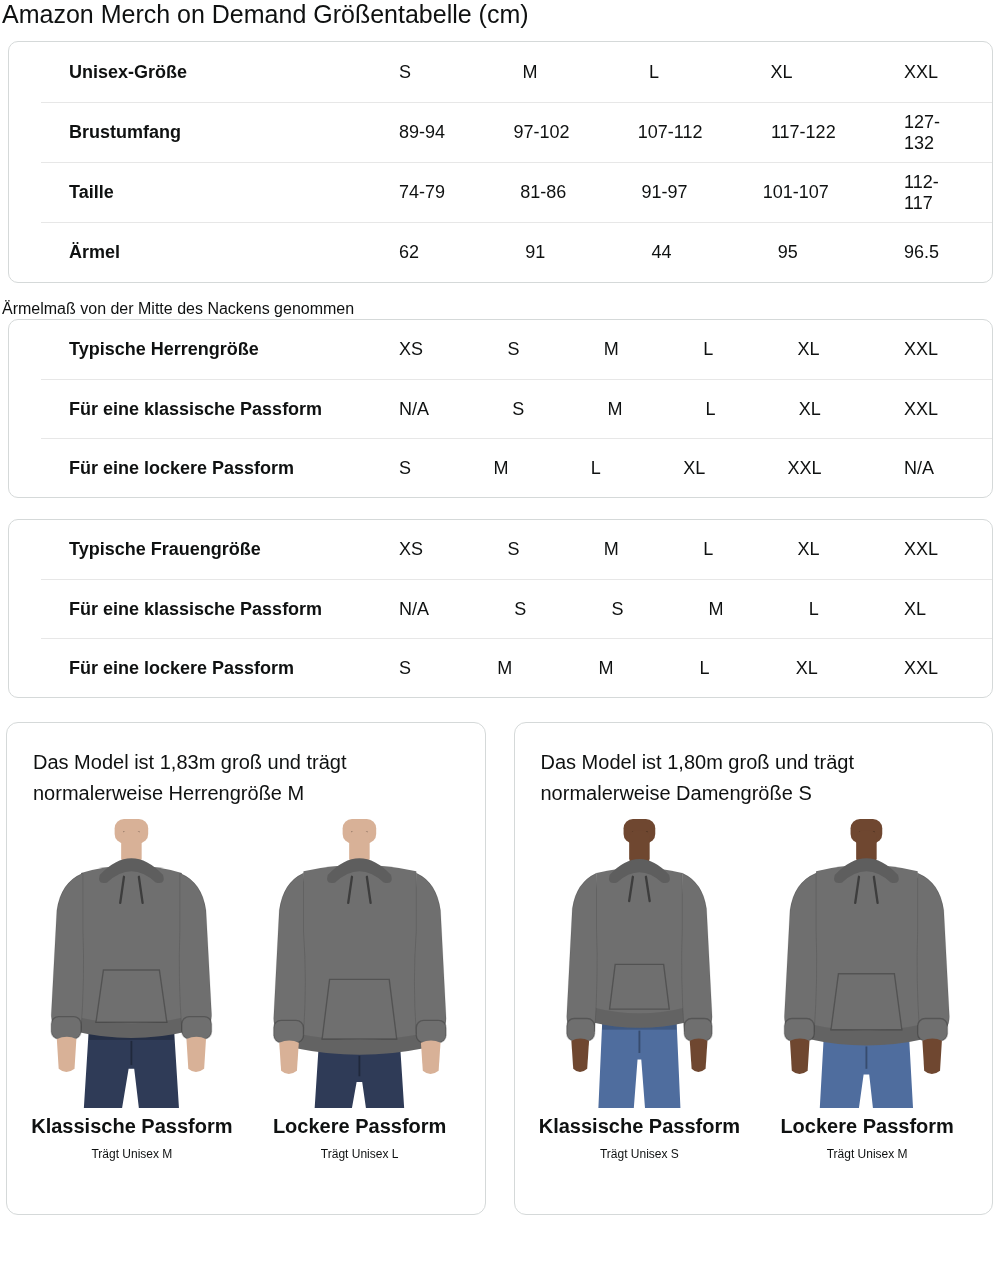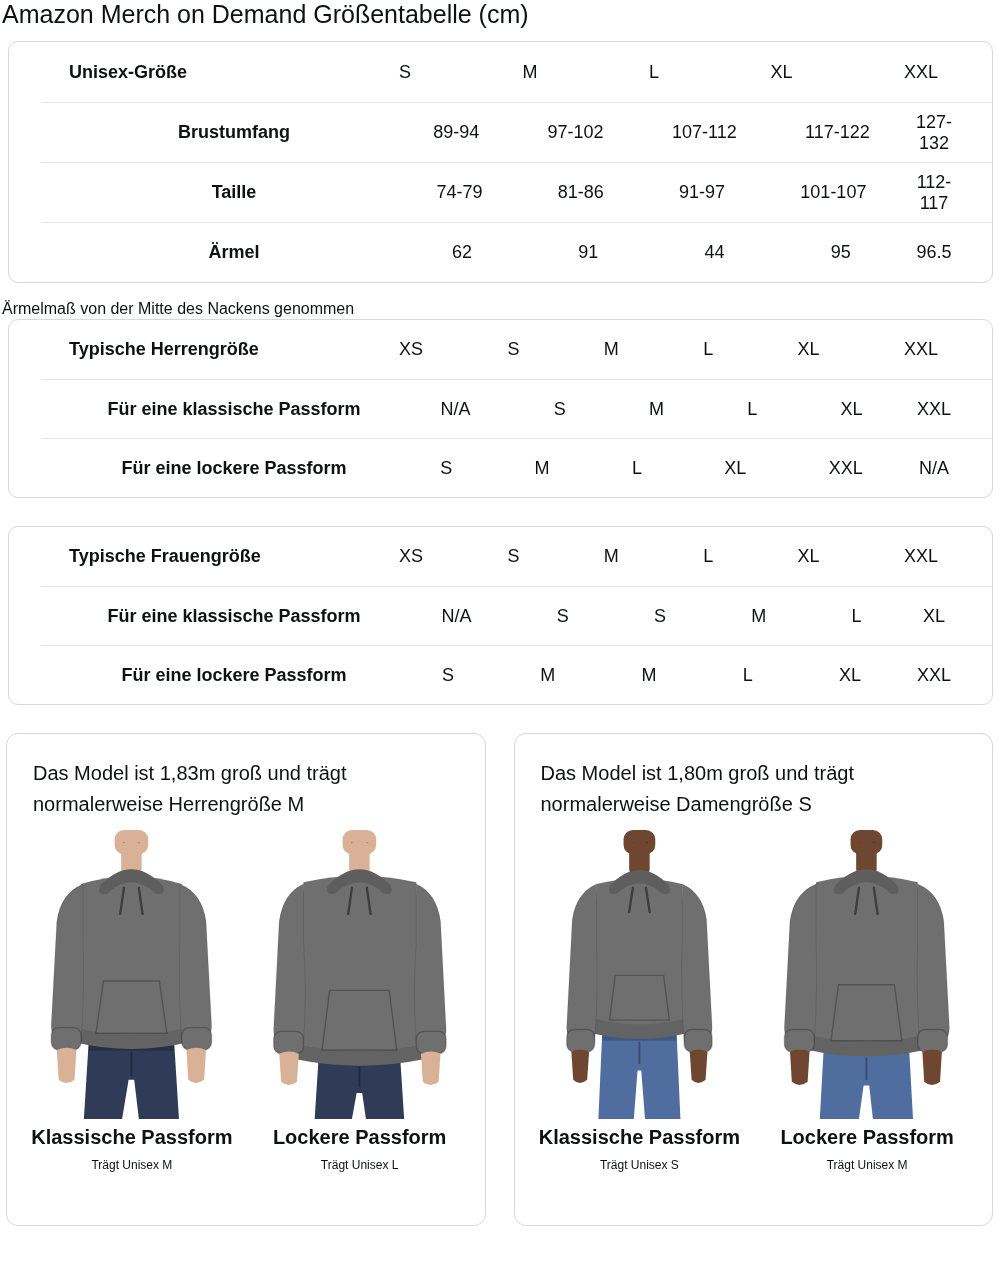--- a/index.html
+++ b/index.html
@@ -32,38 +32,38 @@
     border-radius:10px;
     margin:0 7px 0 8px;
     overflow:hidden;
     background:#fff;
     padding-left:32px;
   }
   .trow{
     display:flex;align-items:center;
     height:60px;padding:0 28px;
   }
-  .trow + .trow{border-top:1px solid var(--row-divider);text-align:center;}
+  .trow + .trow{border-top:1px solid var(--row-divider);}
   .fit .trow{height:59px;}
   .tlabel{
     flex:0 0 330px;
     font-weight:700;font-size:18px;
   }
   .tcell{flex:1 1 auto;font-size:18px;font-weight:400;}
   .tcell:last-child{flex:0 0 60px;}
 
   .note{
     font-size:16px;font-weight:400;
     margin:16px 0 0 2px;line-height:20px;
   }
   .section-heading{
     font-size:19px;font-weight:400;
     margin:34px 0 19px 2px;line-height:24px;
   }
-  .fit{margin-bottom:28px;}
+  .fit{margin-bottom:21px;}
   .fit:last-of-type{margin-bottom:0;}
 
   .cards{
     display:flex;gap:28px;
     margin:24px 7px 0 6px;
   }
   .card{
     flex:1 1 0;
     border:1px solid var(--table-border);
     border-radius:12px;

